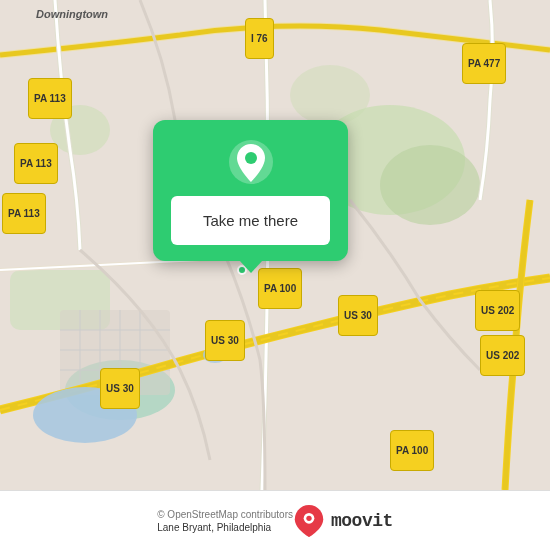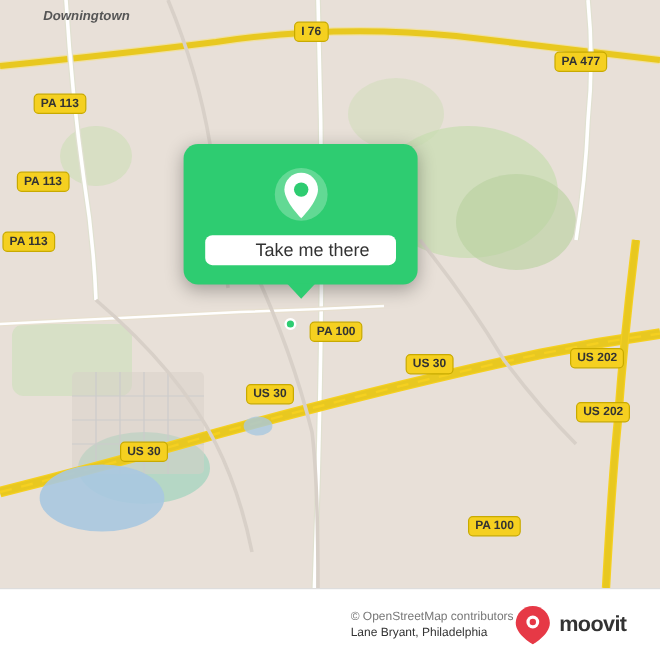--- a/index.html
+++ b/index.html
@@ -60,37 +60,37 @@
       width: 48px;
       height: 48px;
       margin-bottom: 10px;
     }
 
     .take-me-btn {
       background: white;
       color: #333;
       border: none;
       border-radius: 6px;
-      padding: 4px 22px;
+      padding: 16px 22px;
       font-size: 15px;
       font-weight: 500;
       cursor: pointer;
       width: 100%;
-      text-align: right;
+      text-align: center;
     }
 
     
     #bottom-bar {
       width: 550px;
       height: 60px;
       background: white;
       display: flex;
       align-items: center;
-      justify-content: flex-end;
-      padding: 0 28px;
+      justify-content: center;
+      padding: 0 14px;
       border-top: 1px solid #ddd;
     }
 
     .bottom-left {
       display: flex;
       flex-direction: column;
     }
 
     .copyright-text {
       font-size: 10px;
@@ -101,20 +101,21 @@
     .location-title {
       font-size: 10px;
       color: #333;
       font-weight: 400;
     }
 
     .moovit-logo {
       display: flex;
       align-items: center;
       gap: 6px;
+      font-family: Liberation Mono, monospace;
     }
 
     .moovit-pin {
       width: 32px;
       height: 32px;
     }
 
     .moovit-text {
       font-size: 18px;
       font-weight: bold;
@@ -135,21 +136,21 @@
       z-index: 5;
     }
 
     
     .route-badge {
       position: absolute;
       background: #f5d020;
       border-radius: 4px;
       font-size: 10px;
       font-weight: bold;
-      padding: 2px 5px;
+      padding: 14px 5px;
       color: #333;
       z-index: 6;
       border: 1px solid #c8aa00;
     }
 
     .place-name-label {
       position: absolute;
       font-size: 11px;
       color: #555;
       font-weight: 600;

